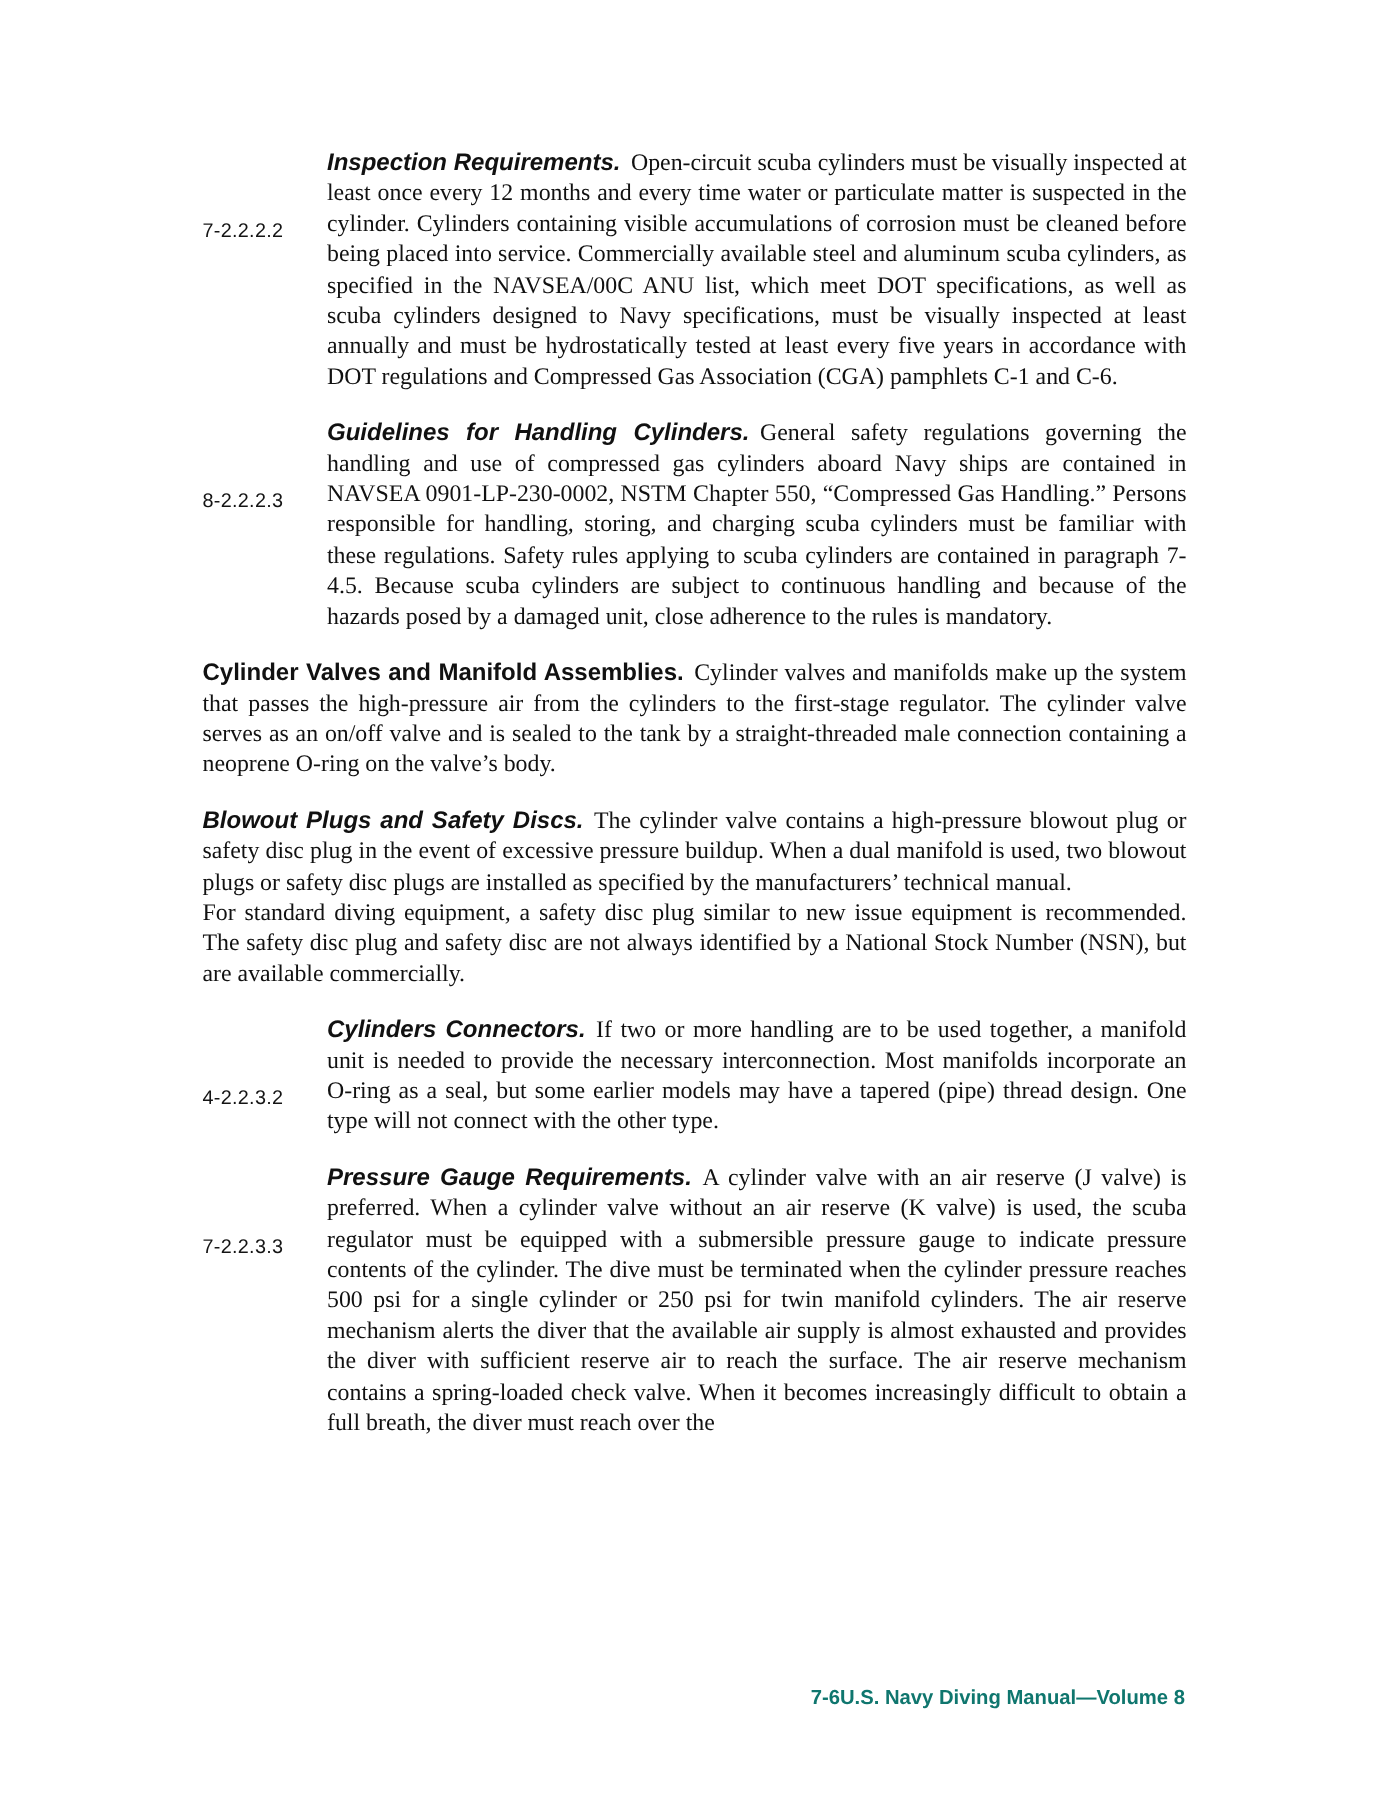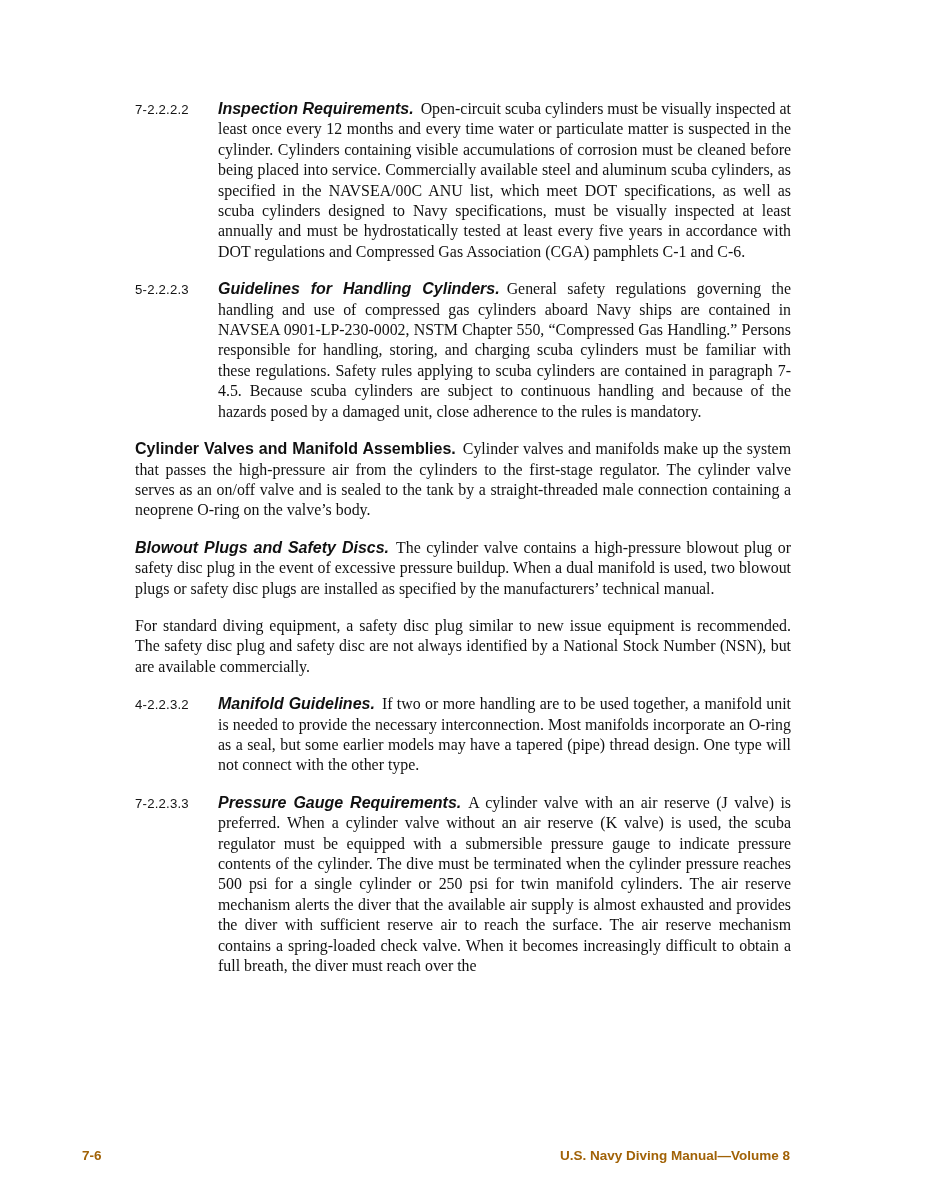--- a/index.html
+++ b/index.html
@@ -21,65 +21,66 @@
   }
   .row { display: flex; margin-bottom: 17px; }
   .num {
     flex: 0 0 83px;
     width: 83px;
     font-family: "Liberation Sans", sans-serif;
     font-size: 13.2px;
     padding-top: 3px;
     letter-spacing: 0.2px;
     color: #141414;
+    margin-top: 44px;
   }
   .bodycol { flex: 1 1 auto; min-width: 0; }
   p.para {
     margin: 0;
     text-align: justify;
     font-size: 15.9px;
     line-height: 20.4px;
   }
-  p.para + p.para { margin-top: 17px; }
+  p.para + p.para { }
   .runin {
     font-family: "Liberation Sans", sans-serif;
     font-weight: bold;
     font-size: 16px;
     margin-right: 7px;
   }
   .bi { font-style: italic; }
   .footer {
     position: absolute;
     left: 82px;
     right: 136px;
-    top: 1148px;
+    top: 1124px;
     display: flex;
-    justify-content: space-between;
+    justify-content: flex-end;
     font-family: "Liberation Sans", sans-serif;
     font-weight: bold;
     font-size: 13.5px;
-    color: #a16207;
+    color: #0f766e;
   }
 </style>
 </head>
 <body>
 
 <div class="page">
 
   <main class="content">
 
     <div class="row">
       <div class="num">7-2.2.2.2</div>
       <div class="bodycol">
         <p class="para"><span class="runin bi">Inspection Requirements.</span><span>Open-circuit scuba cylinders must be visually inspected at least once every 12 months and every time water or particulate matter is suspected in the cylinder. Cylinders containing visible accumulations of corrosion must be cleaned before being placed into service. Commercially available steel and aluminum scuba cylinders, as specified in the NAVSEA/00C ANU list, which meet DOT specifications, as well as scuba cylinders designed to Navy specifications, must be visually inspected at least annually and must be hydrostatically tested at least every five years in accordance with DOT regulations and Compressed Gas Association (CGA) pamphlets C-1 and C-6.</span></p>
       </div>
     </div>
 
     <div class="row">
-      <div class="num">5-2.2.2.3</div>
+      <div class="num">8-2.2.2.3</div>
       <div class="bodycol">
         <p class="para"><span class="runin bi">Guidelines for Handling Cylinders.</span><span>General safety regulations governing the handling and use of compressed gas cylinders aboard Navy ships are contained in NAVSEA 0901-LP-230-0002, NSTM Chapter 550, “Compressed Gas Handling.” Persons responsible for handling, storing, and charging scuba cylinders must be familiar with these regulations. Safety rules applying to scuba cylinders are contained in paragraph 7-4.5. Because scuba cylinders are subject to continuous handling and because of the hazards posed by a damaged unit, close adherence to the rules is mandatory.</span></p>
       </div>
     </div>
 
     <div class="row">
       <div class="bodycol">
         <p class="para"><span class="runin">Cylinder Valves and Manifold Assemblies.</span><span>Cylinder valves and manifolds make up the system that passes the high-pressure air from the cylinders to the first-stage regulator. The cylinder valve serves as an on/off valve and is sealed to the tank by a straight-threaded male connection containing a neoprene O-ring on the valve’s body.</span></p>
       </div>
     </div>
@@ -87,21 +88,21 @@
     <div class="row">
       <div class="bodycol">
         <p class="para"><span class="runin bi">Blowout Plugs and Safety Discs.</span><span>The cylinder valve contains a high-pressure blowout plug or safety disc plug in the event of excessive pressure buildup. When a dual manifold is used, two blowout plugs or safety disc plugs are installed as specified by the manufacturers’ technical manual.</span></p>
         <p class="para"><span>For standard diving equipment, a safety disc plug similar to new issue equipment is recommended. The safety disc plug and safety disc are not always identified by a National Stock Number (NSN), but are available commercially.</span></p>
       </div>
     </div>
 
     <div class="row">
       <div class="num">4-2.2.3.2</div>
       <div class="bodycol">
-        <p class="para"><span class="runin bi">Manifold Guidelines.</span><span>If two or more handling are to be used together, a manifold unit is needed to provide the necessary interconnection. Most manifolds incorporate an O-ring as a seal, but some earlier models may have a tapered (pipe) thread design. One type will not connect with the other type.</span></p>
+        <p class="para"><span class="runin bi">Cylinders Connectors.</span><span>If two or more handling are to be used together, a manifold unit is needed to provide the necessary interconnection. Most manifolds incorporate an O-ring as a seal, but some earlier models may have a tapered (pipe) thread design. One type will not connect with the other type.</span></p>
       </div>
     </div>
 
     <div class="row">
       <div class="num">7-2.2.3.3</div>
       <div class="bodycol">
         <p class="para"><span class="runin bi">Pressure Gauge Requirements.</span><span>A cylinder valve with an air reserve (J valve) is preferred. When a cylinder valve without an air reserve (K valve) is used, the scuba regulator must be equipped with a submersible pressure gauge to indicate pressure contents of the cylinder. The dive must be terminated when the cylinder pressure reaches 500 psi for a single cylinder or 250 psi for twin manifold cylinders. The air reserve mechanism alerts the diver that the available air supply is almost exhausted and provides the diver with sufficient reserve air to reach the surface. The air reserve mechanism contains a spring-loaded check valve. When it becomes increasingly difficult to obtain a full breath, the diver must reach over the</span></p>
       </div>
     </div>
 

